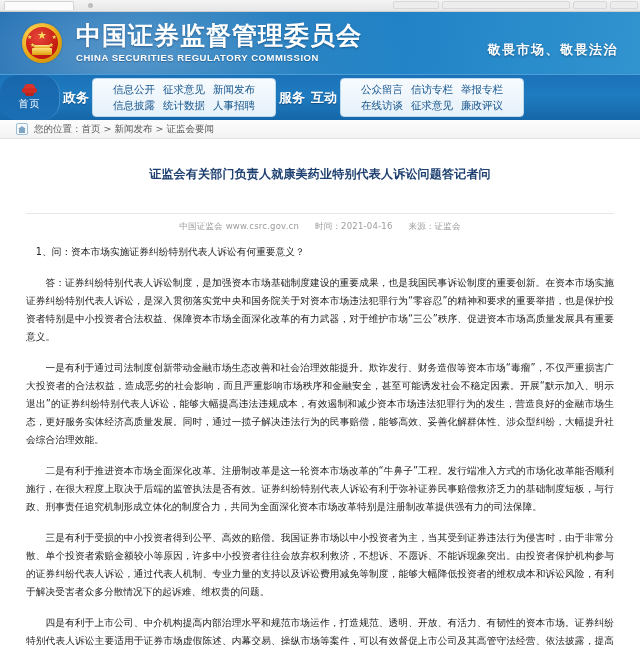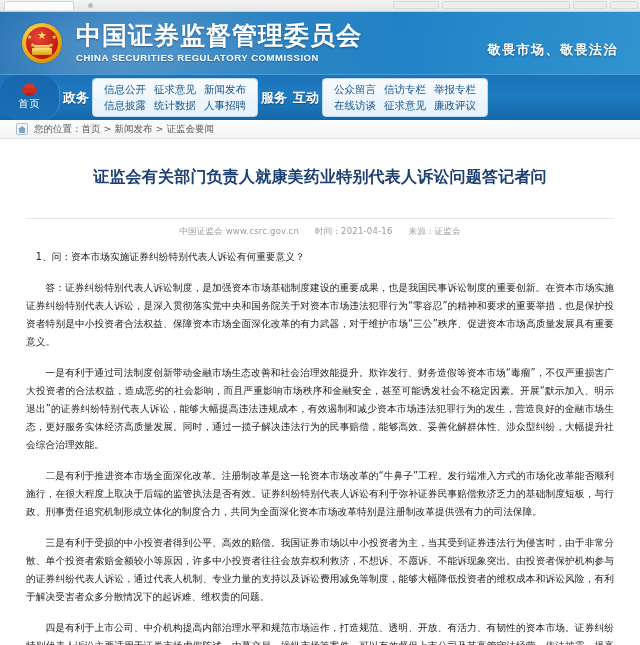--- a/index.html
+++ b/index.html
@@ -160,21 +160,21 @@
     font-family: "DejaVu Sans", sans-serif;
     font-size: 13px; font-weight: bold; color: #ffffff;
     line-height: 14px; letter-spacing: 0;
     cursor: pointer;
     text-shadow: 0 1px 1px rgba(0,40,80,.5);
   }
   .nav-card {
     background: linear-gradient(#f7fbfe, #e6f1fa);
     border: 1px solid #bcd9ee;
     border-radius: 4px;
-    padding: 3px 11px;
+    padding: 3px 20px;
     display: grid;
     grid-template-columns: repeat(3, auto);
     column-gap: 8px; row-gap: 1px;
   }
   .nav-card a {
     font-size: 10.5px; color: #16558c; text-decoration: none;
     font-family: "DejaVu Sans", sans-serif;
     white-space: nowrap; line-height: 15px; cursor: pointer;
   }
 
@@ -209,21 +209,21 @@
   }
 
   
   .article {
     padding: 0 26px;
     background: #ffffff;
   }
   .article-title {
     text-align: center;
     font-family: "DejaVu Sans", sans-serif;
-    font-size: 16px; font-weight: bold;
+    font-size: 12px; font-weight: bold;
     color: #1c3f70;
     padding: 28px 10px 18px;
     line-height: 1.3;
     letter-spacing: .2px;
   }
   .article-meta {
     border-top: 1px solid #e6e6e6;
     padding-top: 7px;
     text-align: center;
     font-size: 8.5px; color: #9b9b9b;

